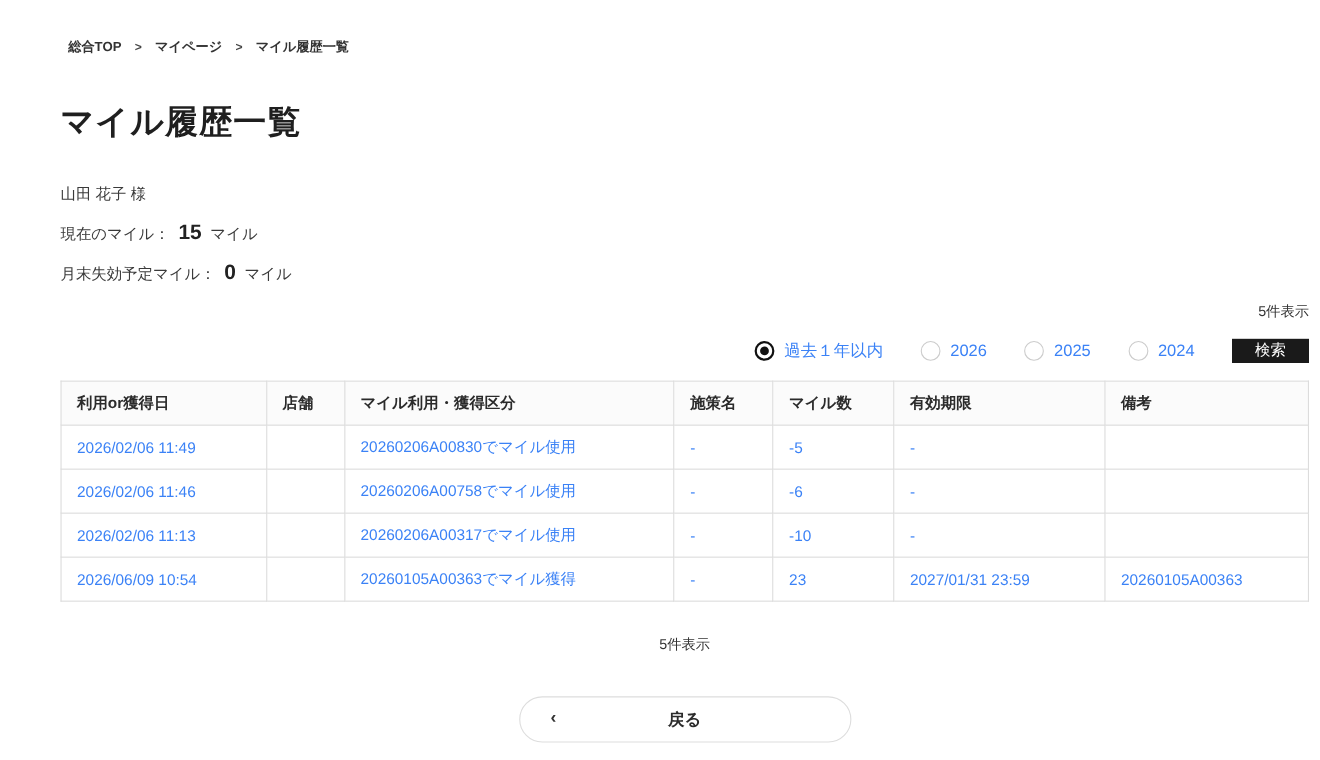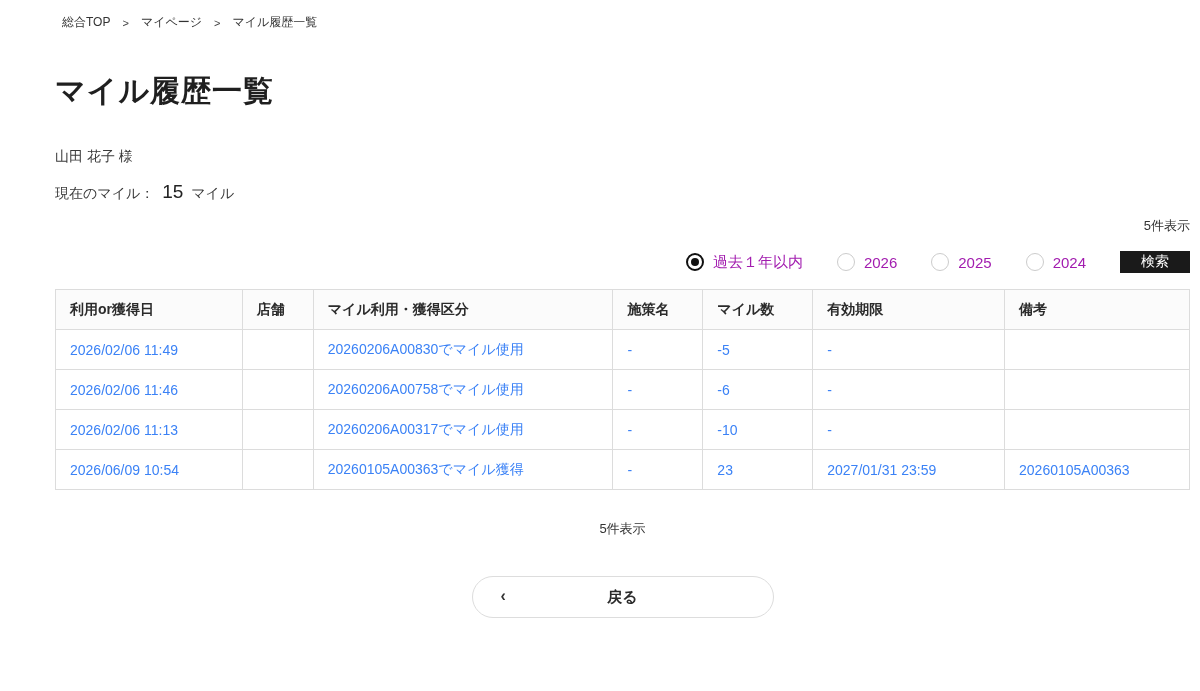--- a/index.html
+++ b/index.html
@@ -6,57 +6,58 @@
   html, body {
     width: 1200px; height: 691px;
     background: #ffffff;
     font-family: "Liberation Sans", "DejaVu Sans", sans-serif;
     color: #333333;
     overflow: hidden;
   }
   .breadcrumb {
     padding: 14px 0 0 62px;
     font-size: 12px;
-    font-weight: 400;
+    font-weight: 700;
     color: #333;
     display: flex;
     align-items: center;
+    margin-top: 20px;
   }
   .breadcrumb .crumb { cursor: pointer; }
   .breadcrumb .sep { margin: 0 12px; font-size: 11px; color: #444; }
   .content { margin-left: 55px; width: 1135px; }
   h1.page-title {
     margin-top: 40px;
     font-size: 30px;
     font-weight: 700;
     color: #1f1f1f;
     letter-spacing: 1px;
   }
   .user-name { margin-top: 36px; font-size: 14px; color: #3a3a3a; }
   .miles-line { margin-top: 15px; font-size: 14px; color: #3a3a3a; }
-  .miles-line .num { font-size: 19px; font-weight: 400; color: #222; margin: 0 4px; }
+  .miles-line .num { font-size: 19px; font-weight: 700; color: #222; margin: 0 4px; }
   .count-top {
     margin-top: 14px;
     text-align: right;
     font-size: 13px;
     color: #333;
   }
   .filter-row {
     margin-top: 16px;
     display: flex;
     justify-content: flex-end;
     align-items: center;
     gap: 34px;
   }
   .radio-opt {
     display: flex;
     align-items: center;
     gap: 9px;
     font-size: 15px;
-    color: #a21caf;
+    color: #3b82f6;
     cursor: pointer;
   }
   .radio {
     width: 18px; height: 18px;
     border-radius: 50%;
     border: 1.5px solid #cccccc;
     background: #fff;
     display: inline-block;
     position: relative;
     flex: 0 0 auto;
@@ -150,20 +151,25 @@
   <h1 class="page-title">マイル履歴一覧</h1>
 
   <div class="user-name">山田 花子 様</div>
 
   <div class="miles-line">
     <span>現在のマイル：</span>
     <span class="num">15</span>
     <span>マイル</span>
   </div>
 
+  <div class="miles-line">
+    <span>月末失効予定マイル：</span>
+    <span class="num">0</span>
+    <span>マイル</span>
+  </div>
 
   <div class="count-top">5件表示</div>
 
   <div class="filter-row">
 
     <label class="radio-opt">
         <span class="radio checked"></span>
         <span>過去１年以内</span>
       </label>
       <label class="radio-opt">

